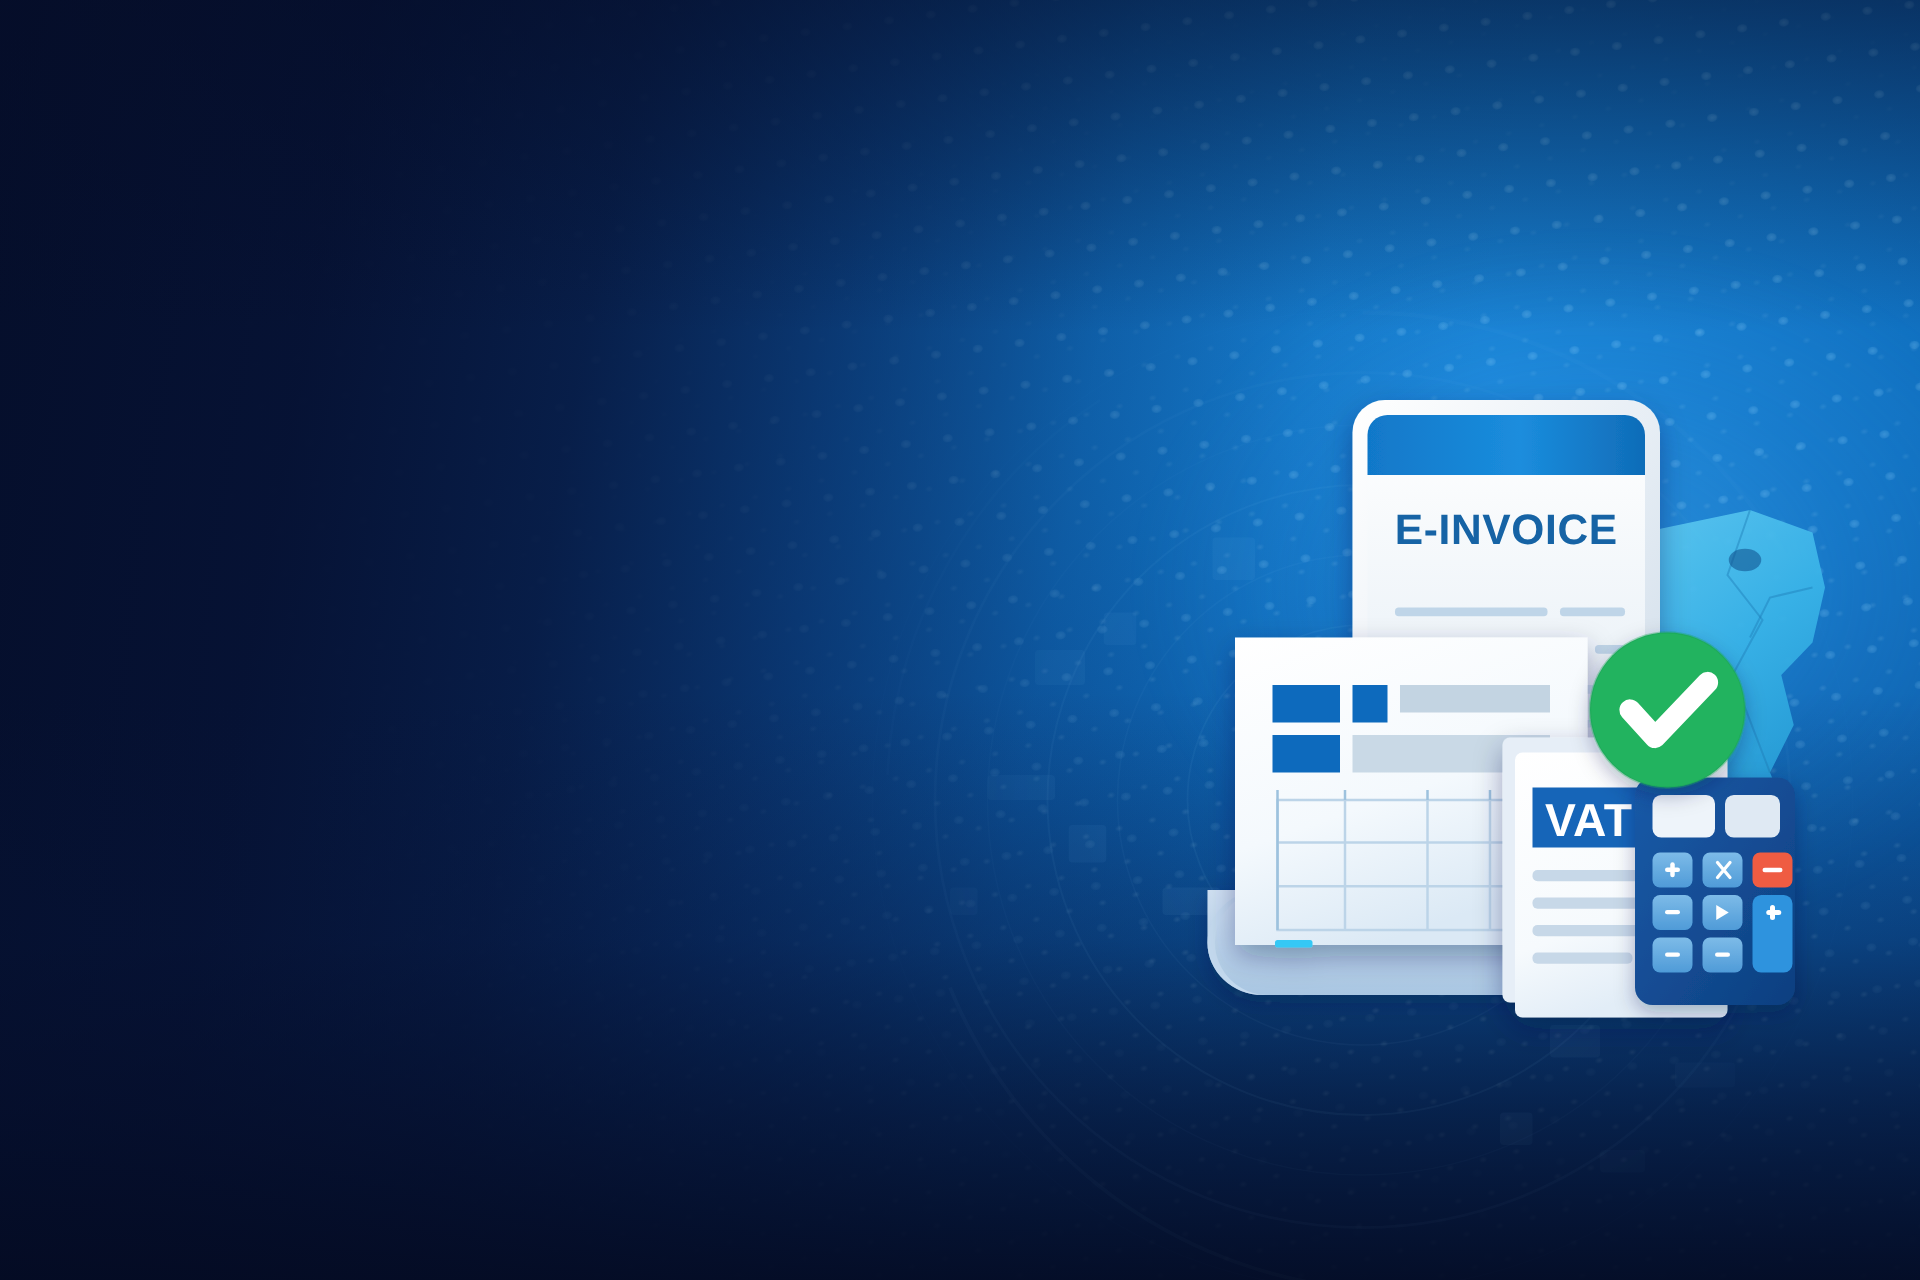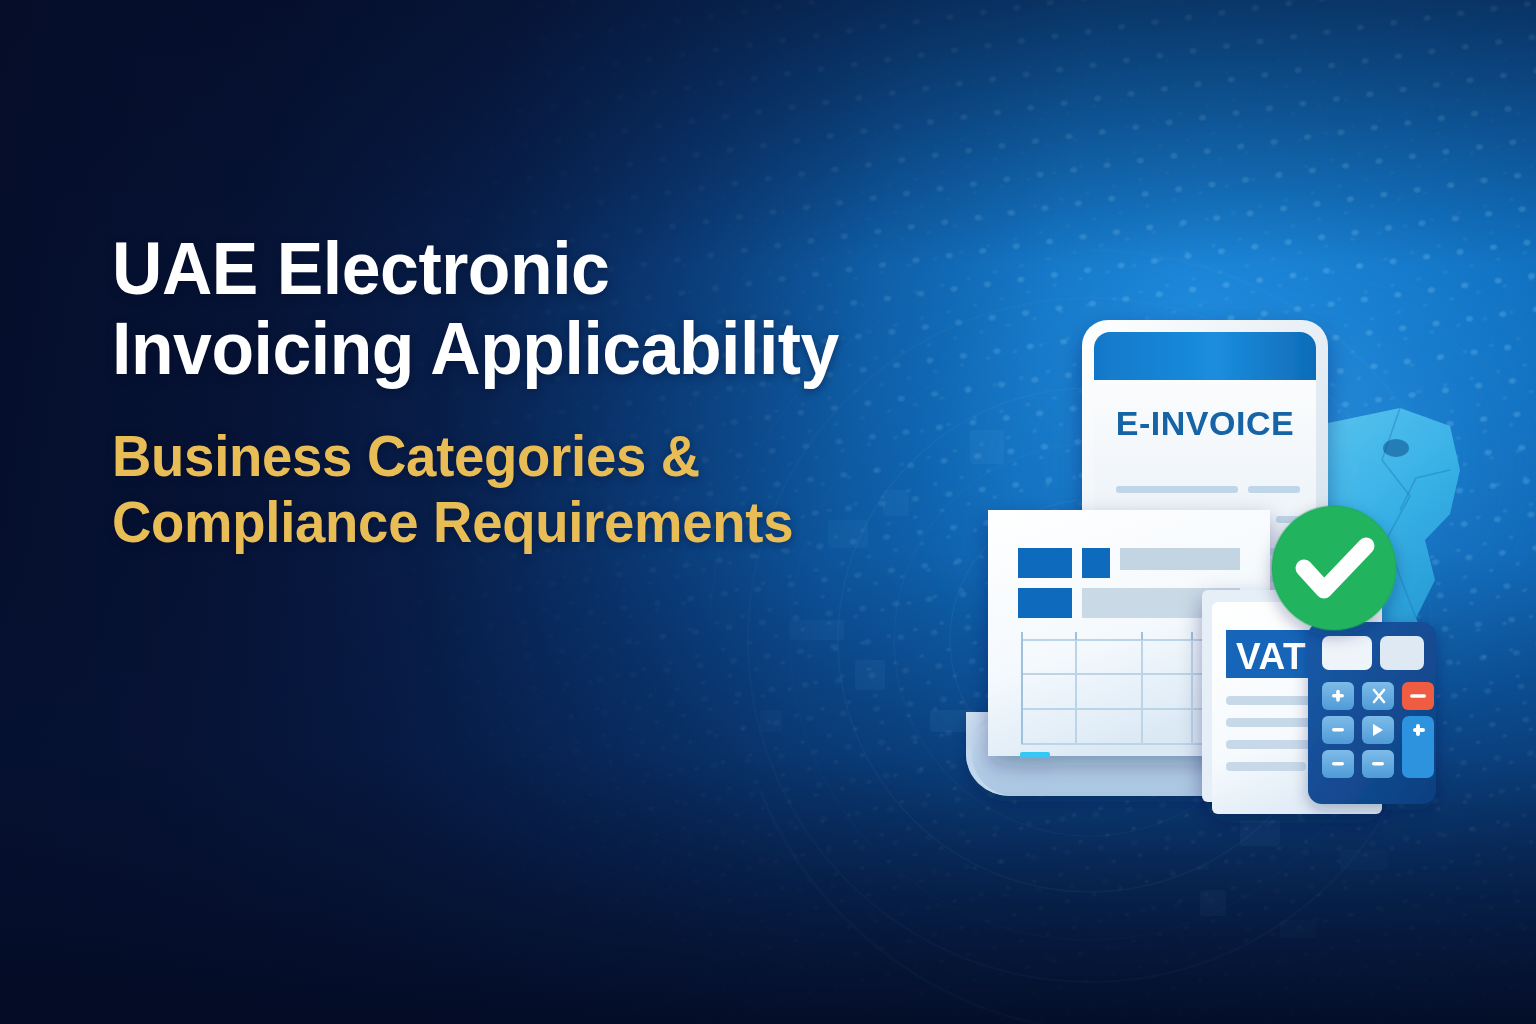--- a/index.html
+++ b/index.html
@@ -144,30 +144,20 @@
       <rect x="120" y="520" width="22" height="22" rx="3"></rect>
       <rect x="330" y="240" width="34" height="34" rx="3"></rect>
       <rect x="600" y="630" width="40" height="26" rx="3"></rect>
       <rect x="665" y="585" width="28" height="28" rx="3"></rect>
       <rect x="700" y="660" width="48" height="20" rx="3"></rect>
       <rect x="560" y="700" width="26" height="26" rx="3"></rect>
       <rect x="640" y="730" width="36" height="18" rx="3"></rect>
     </g>
   </svg>
 
-  <div class="copy">
-    <h1 class="title">
-      <span>UAE Electronic</span>
-      <span>Invoicing Applicability</span>
-    </h1>
-    <h2 class="subtitle">
-      <span>Business Categories &amp;</span>
-      <span>Compliance Requirements</span>
-    </h2>
-  </div>
 
   <div class="illus">
     <svg width="530" height="560" viewBox="0 0 530 560" xmlns="http://www.w3.org/2000/svg">
       <defs>
         <linearGradient id="paperG" x1="0" y1="0" x2="0.4" y2="1">
           <stop offset="0%" stop-color="#ffffff"></stop>
           <stop offset="60%" stop-color="#f4f9fd"></stop>
           <stop offset="100%" stop-color="#dbe9f5"></stop>
         </linearGradient>
         <linearGradient id="bezelG" x1="0" y1="0" x2="1" y2="1">

